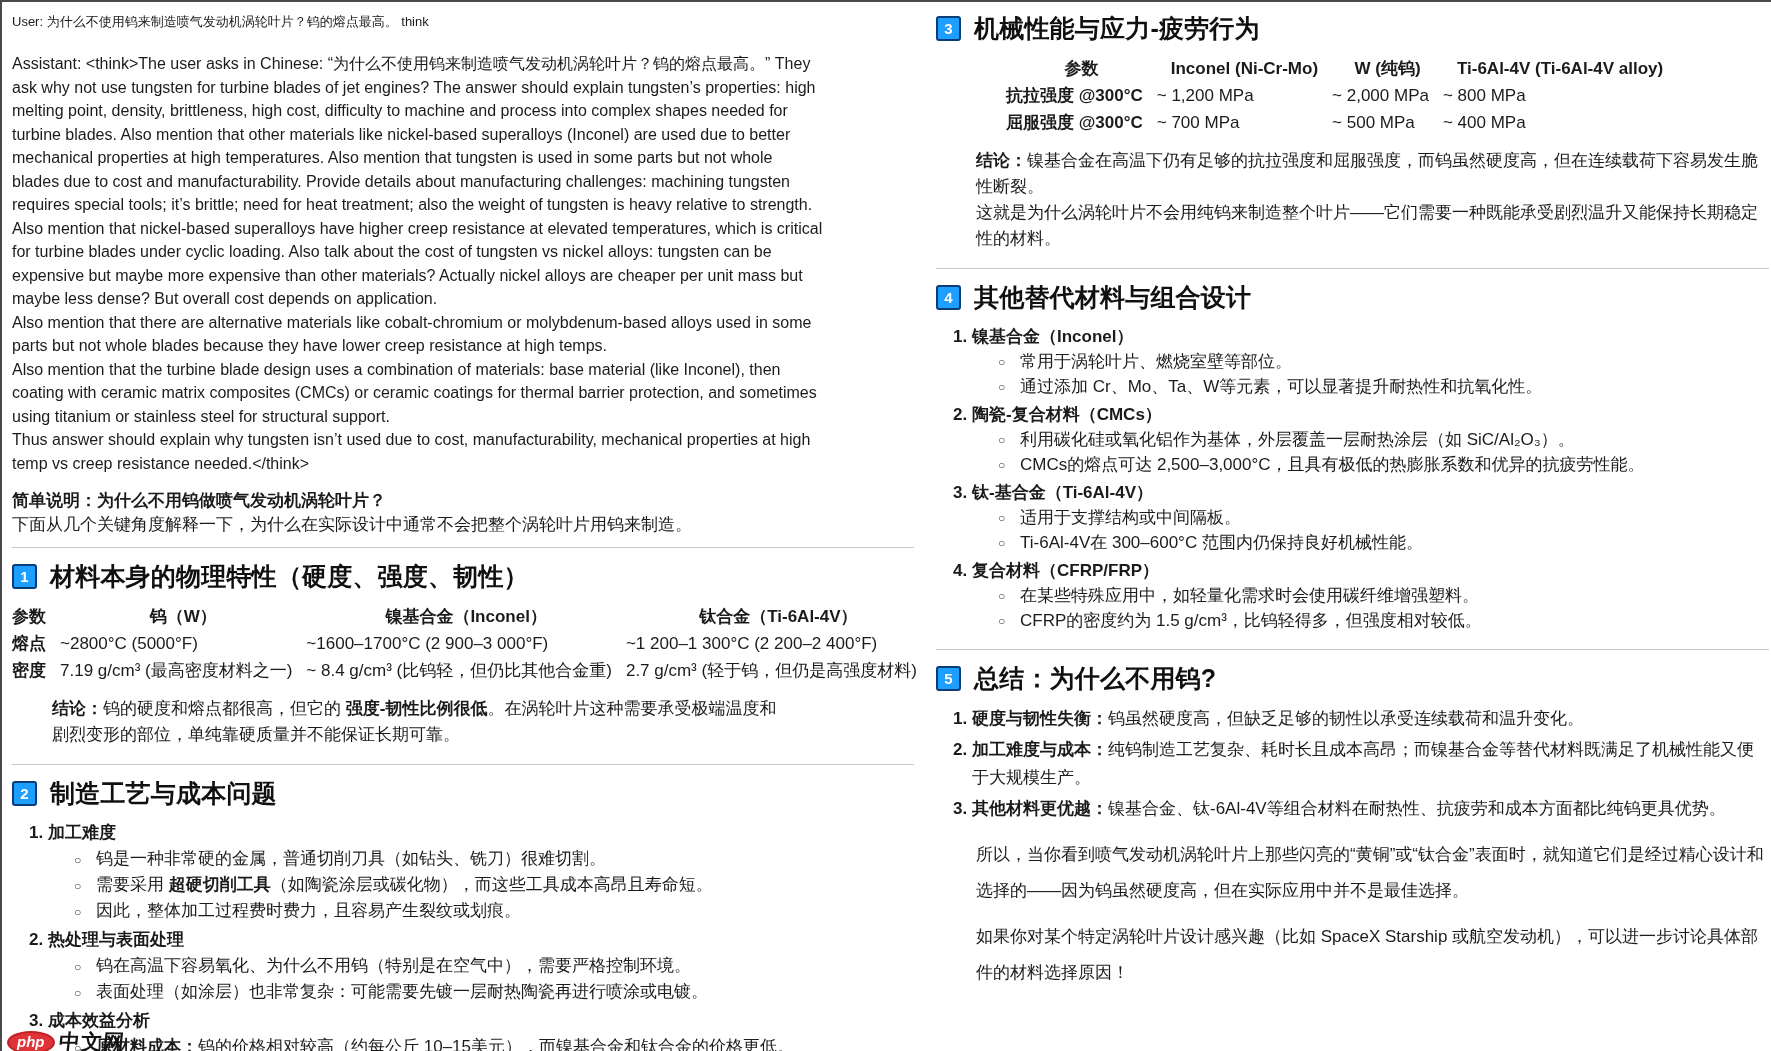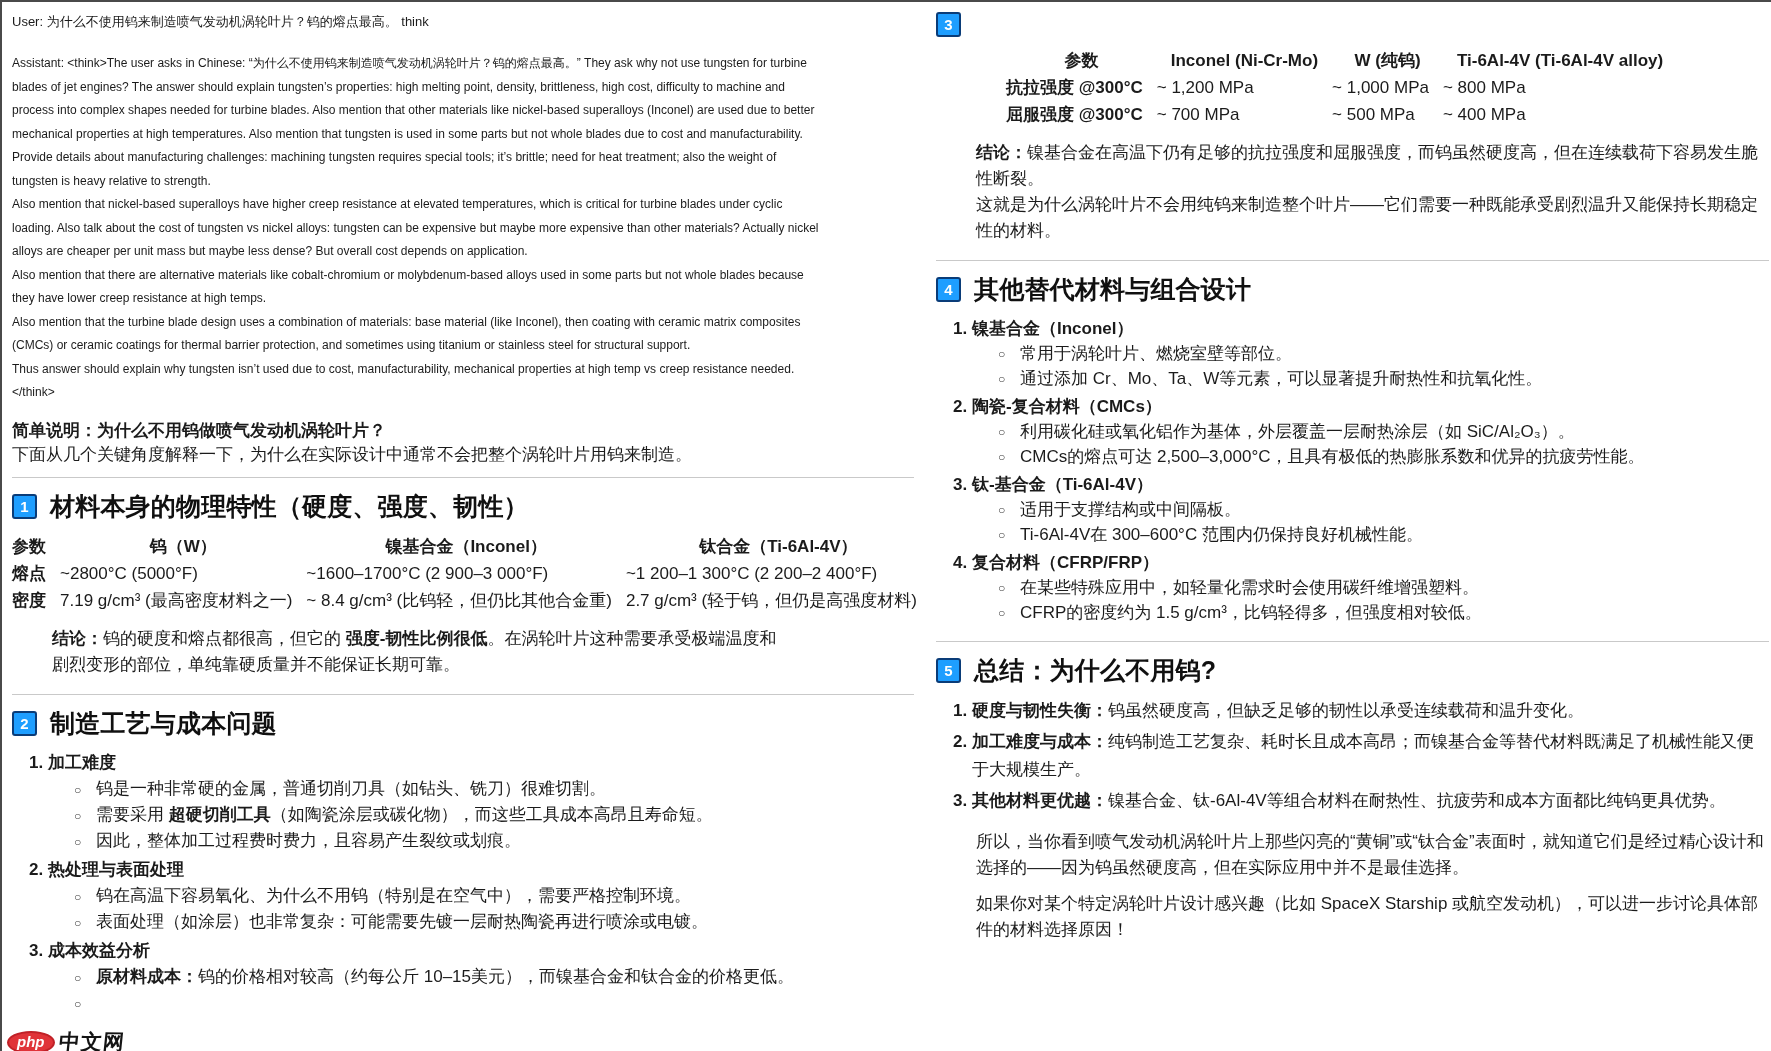--- a/index.html
+++ b/index.html
@@ -7,21 +7,21 @@
     width:1771px;height:1051px;position:relative;overflow:hidden;
     background:#ffffff;color:#1b1b1b;
     border-top:2px solid #4a4a4a;border-left:2px solid #4a4a4a;box-sizing:border-box;
     font-family:"Liberation Sans","DejaVu Sans",sans-serif;
   }
   .col{position:absolute;top:8px;}
   .col-left{left:10px;width:902px;}
   .col-right{left:934px;width:833px;}
   .user-line{font-size:13px;line-height:24px;margin-bottom:18px;white-space:pre-wrap;}
   .think{width:812px;}
-  .think p{margin:0;font-size:12px;line-height:23.5px;}
+  .think p{margin:0;font-size:16px;line-height:23.5px;}
   .lead-bold{font-weight:bold;font-size:17px;line-height:24px;margin-top:14px;}
   .lead{font-size:17px;line-height:24px;}
   hr.rule{border:none;border-top:1px solid #c9c9c9;margin:10px 0 8px 0;}
   .sec-head{display:flex;align-items:center;gap:13px;margin:12px 0 10px 0;}
   .badge{
     width:25px;height:25px;flex:0 0 25px;background:#1e9eff;border:2px solid #0a3c78;
     border-radius:3px;color:#fff;font-weight:bold;font-size:15px;
     display:flex;align-items:center;justify-content:center;box-sizing:border-box;
   }
   .sec-title{font-size:25px;font-weight:bold;color:#101010;letter-spacing:.2px;}
@@ -36,21 +36,21 @@
   .conclusion-wide{margin:12px 0 0 40px;font-size:17px;line-height:26px;}
   .conclusion b,.conclusion-wide b{font-weight:bold;}
   ol.mdlist{margin:8px 0 0 0;padding-left:36px;font-size:17px;line-height:26px;}
   .col-right ol.mdlist{line-height:25px;}
   ol.mdlist>li{margin:0 0 3px 0;}
   ol.mdlist>li::marker{font-weight:bold;}
   .li-title{font-weight:bold;}
   ul.subs{list-style:none;margin:0;padding-left:24px;font-weight:normal;}
   ul.subs li{position:relative;padding-left:24px;margin:0;}
   ul.subs li .cmark{position:absolute;left:2px;top:1px;font-size:12px;color:#3a3a3a;}
-  .endpara{margin:10px 0 0 40px;font-size:17px;line-height:26px;}
+  .endpara{margin:10px 0 0 40px;font-size:17px;line-height:36px;}
   .logo{position:absolute;left:5px;top:1026px;display:flex;align-items:center;gap:4px;}
   .logo-php{
     background:#e03338;color:#fff;font-style:italic;font-weight:bold;font-size:15px;
     border:2px solid #c02127;border-radius:50%;padding:1px 8px 3px 8px;line-height:15px;
   }
   .logo-cn{font-weight:bold;font-size:21px;color:#141414;transform:skewX(-6deg);letter-spacing:1px;}
 </style>
 </head>
 <body>
 
@@ -133,34 +133,35 @@
             <span class="cmark">○</span>
           </li>
       </ul>
     </li>
   </ol>
 </div>
 
 <div class="col col-right">
   <div class="sec-head" style="margin-top:2px;">
     <div class="badge">3</div>
+    <div class="sec-title">机械性能与应力-疲劳行为</div>
   </div>
 
   <table class="flat tbl-right">
     <tbody>
         <tr>
       <th>参数</th>
       <th>Inconel (Ni-Cr-Mo)</th>
       <th>W (纯钨)</th>
       <th>Ti-6Al-4V (Ti-6Al-4V alloy)</th>
     </tr>
     <tr>
       <td class="rowlabel">抗拉强度 @300°C</td>
       <td>~ 1,200 MPa</td>
-      <td>~ 1,000 MPa</td>
+      <td>~ 2,000 MPa</td>
       <td>~ 800 MPa</td>
     </tr>
     <tr>
       <td class="rowlabel">屈服强度 @300°C</td>
       <td>~ 700 MPa</td>
       <td>~ 500 MPa</td>
       <td>~ 400 MPa</td>
     </tr>
   </tbody>
     </table>

